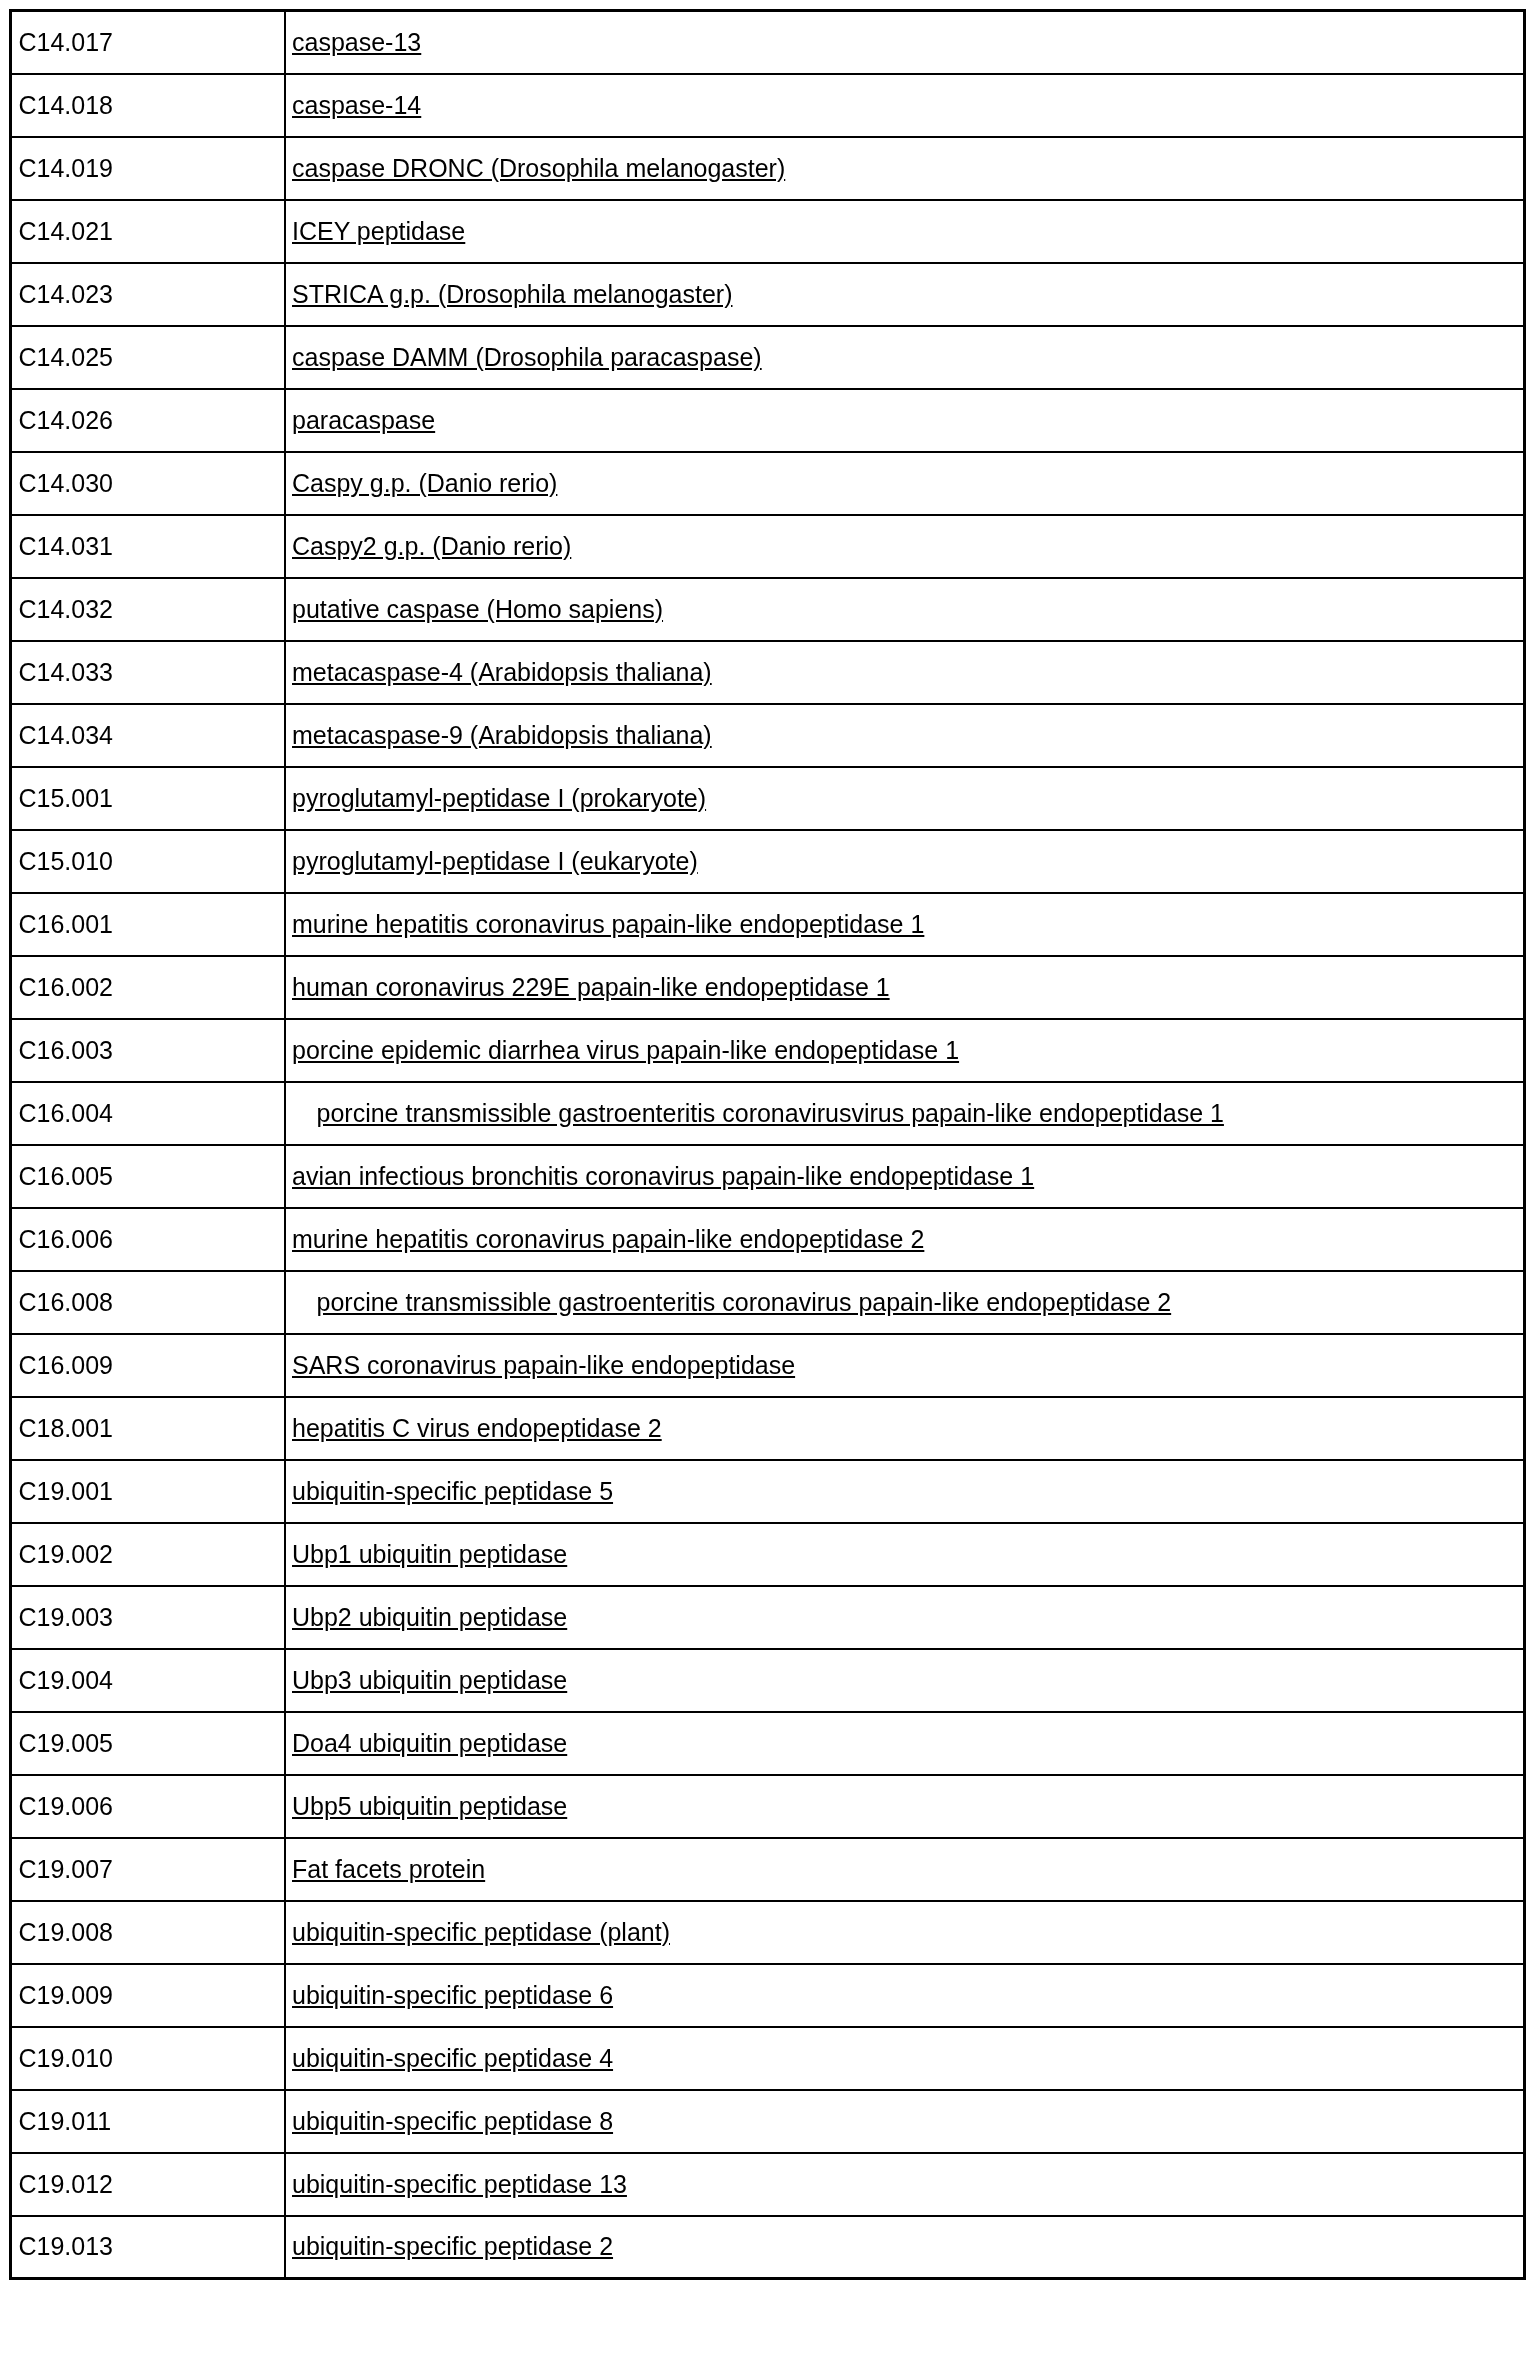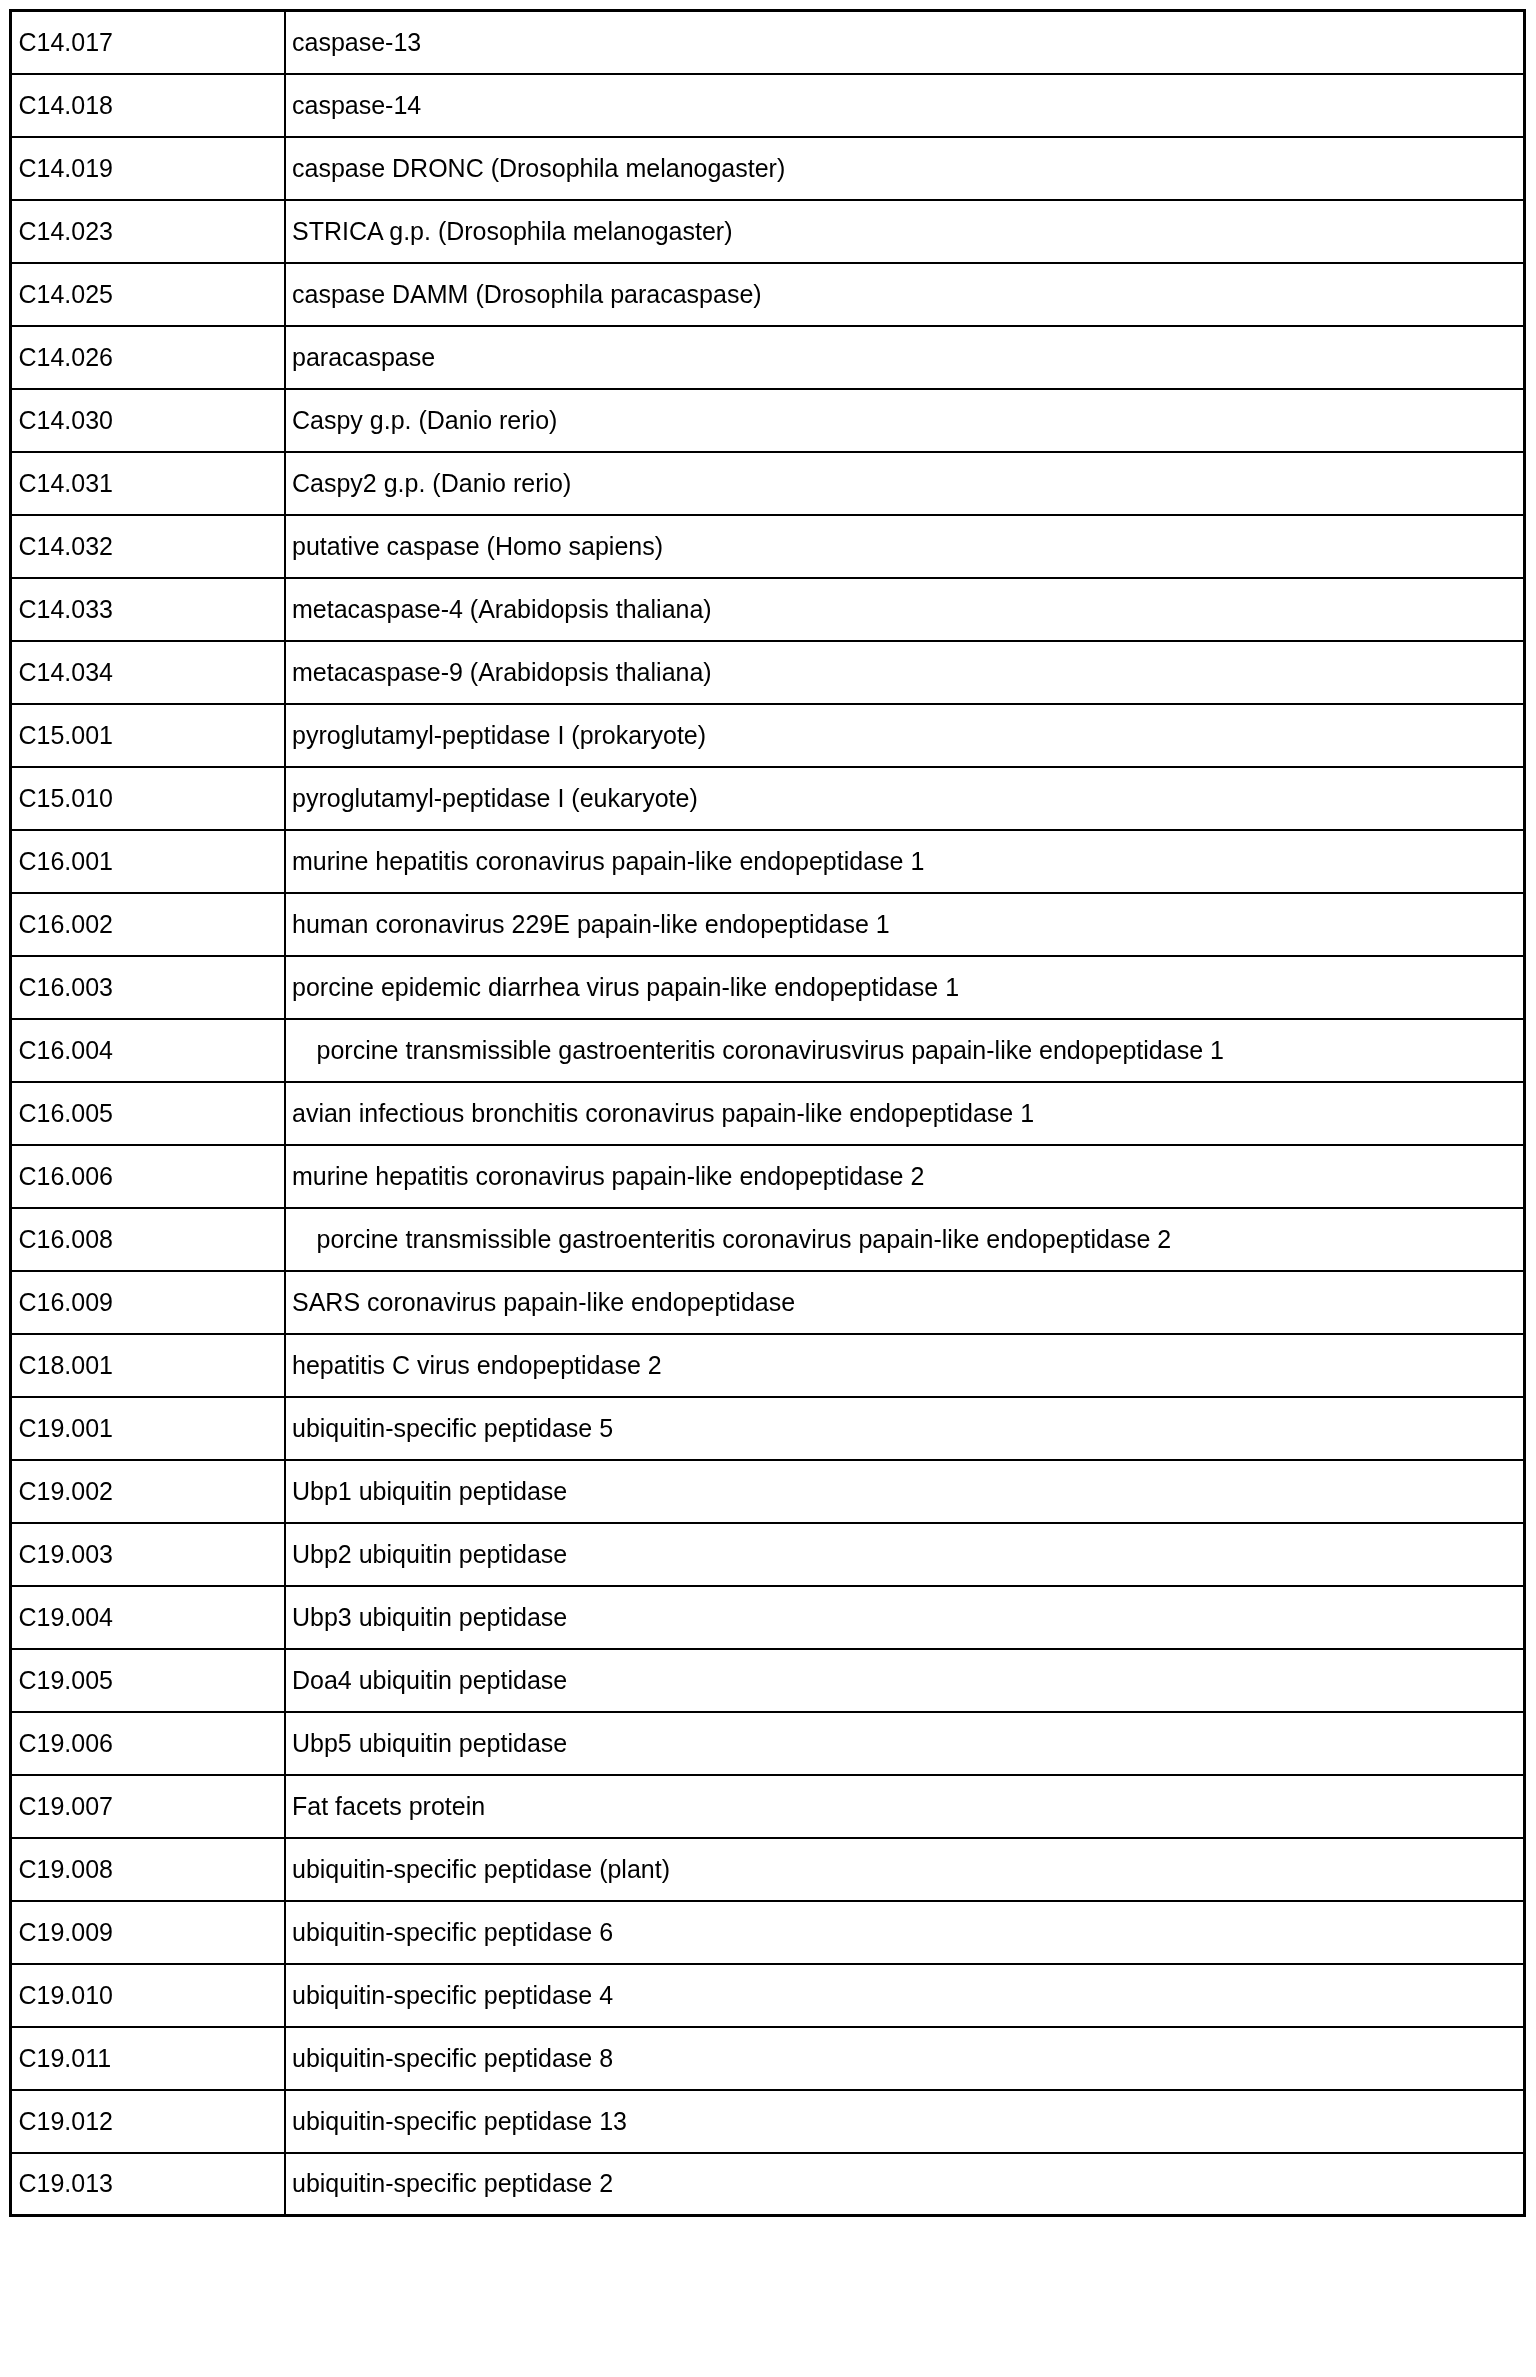--- a/index.html
+++ b/index.html
@@ -72,20 +72,21 @@
 
   
   td.cell-name.wrapped {
     text-align: justify;
     text-align-last: left;
     padding-left: 31px;
   }
 
   td.cell-name > span.cell-text {
     display: block;
+    text-decoration: underline;
   }
 </style>
 </head>
 <body>
 
 <div class="page">
   <div class="table-wrap">
     <table class="peptidase-table">
       <colgroup>
         <col class="col-code">
@@ -104,20 +105,26 @@
               <span class="cell-text">caspase-14</span>
             </td>
           </tr>
           <tr>
             <td class="cell-code">C14.019</td>
             <td class="cell-name">
               <span class="cell-text">caspase DRONC (Drosophila melanogaster)</span>
             </td>
           </tr>
           <tr>
+            <td class="cell-code">C14.021</td>
+            <td class="cell-name">
+              <span class="cell-text">ICEY peptidase</span>
+            </td>
+          </tr>
+          <tr>
             <td class="cell-code">C14.023</td>
             <td class="cell-name">
               <span class="cell-text">STRICA g.p. (Drosophila melanogaster)</span>
             </td>
           </tr>
           <tr>
             <td class="cell-code">C14.025</td>
             <td class="cell-name">
               <span class="cell-text">caspase DAMM (Drosophila paracaspase)</span>
             </td>

